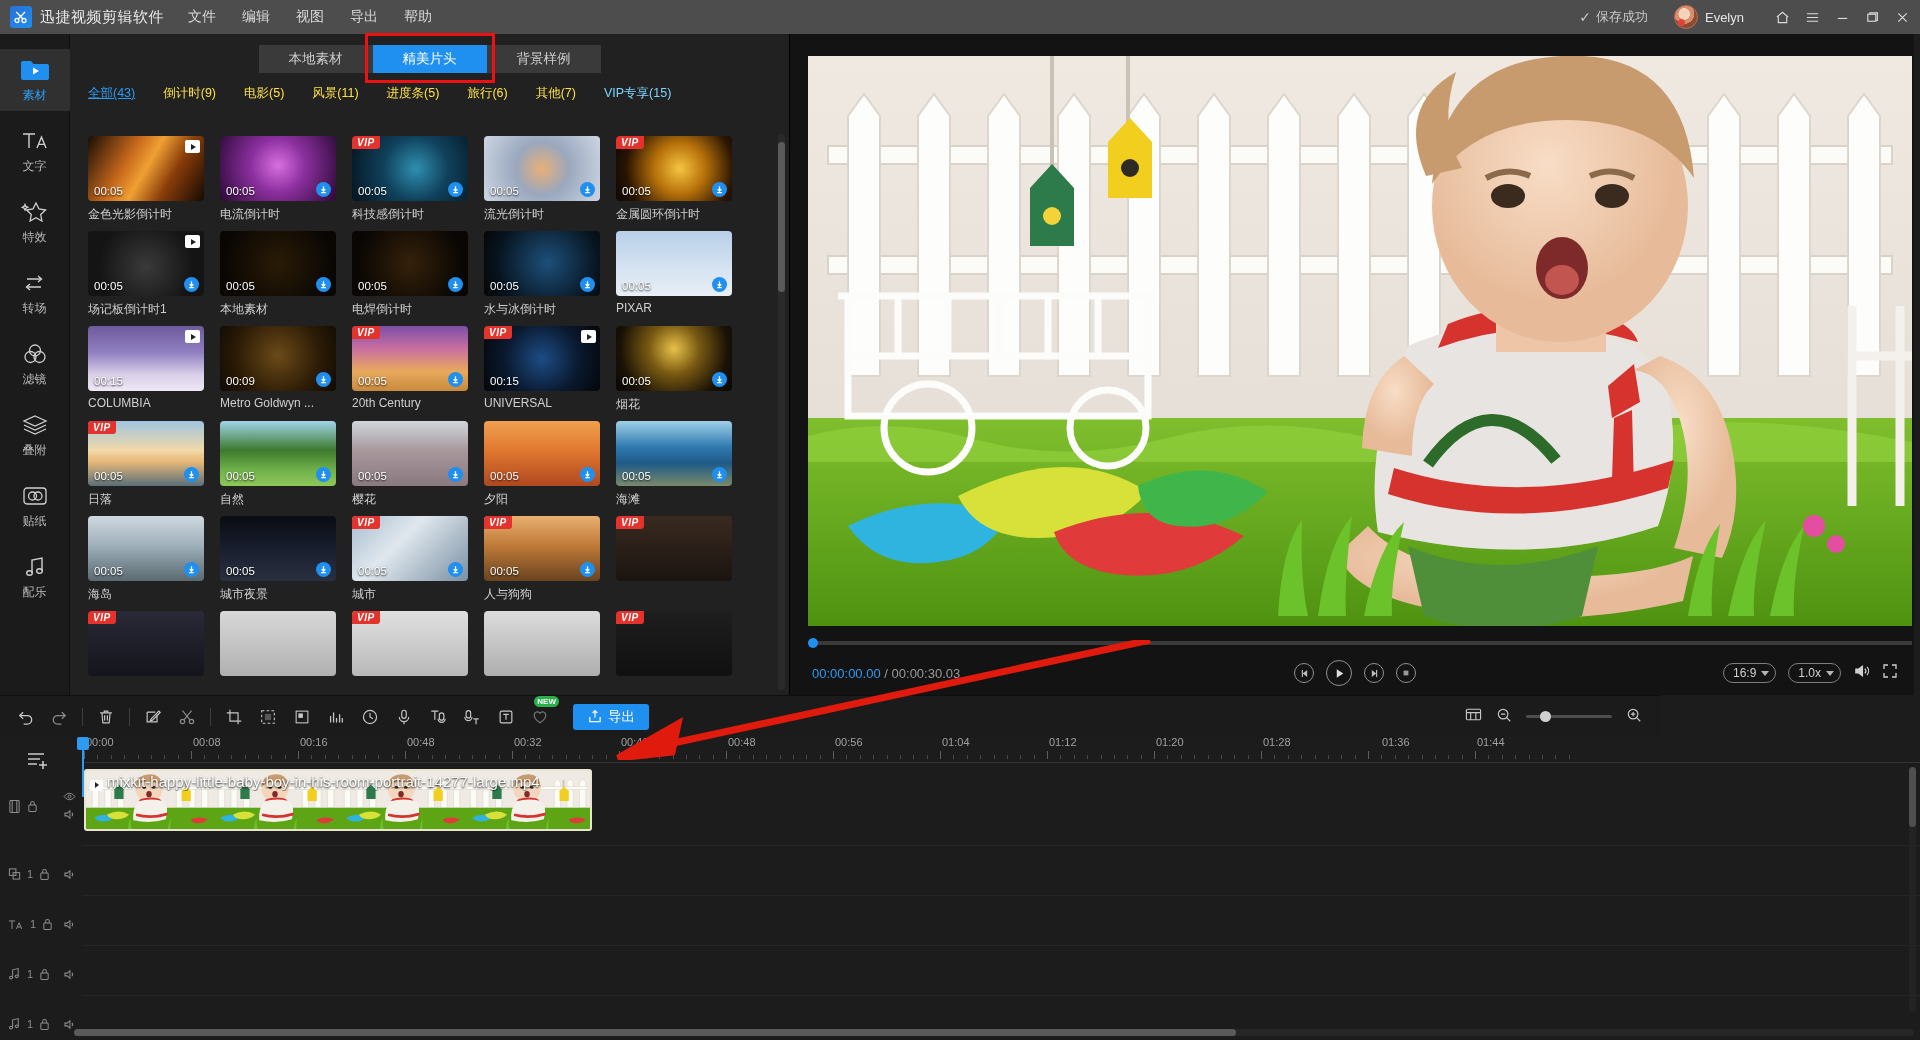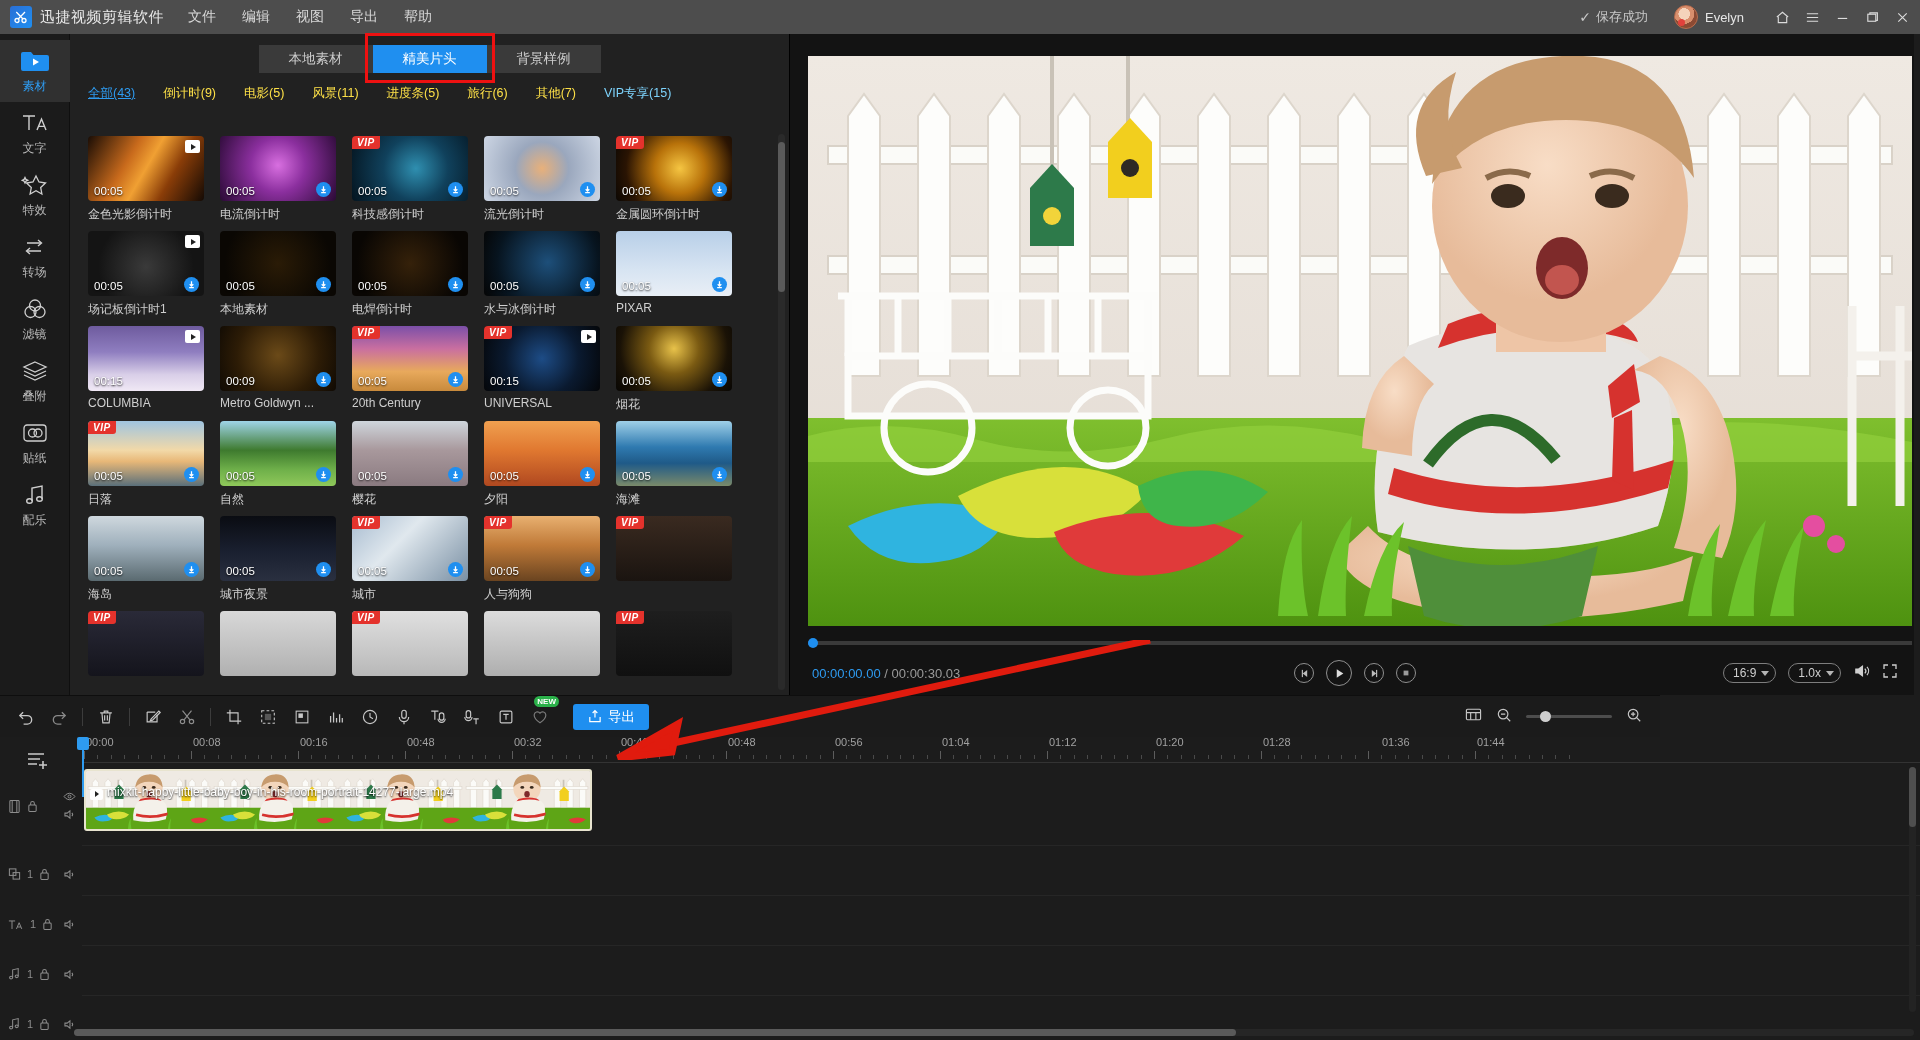--- a/index.html
+++ b/index.html
@@ -43,21 +43,21 @@
   .tb-icon svg { display:block; }
 
   
   .rail {
     position:absolute; left:0; top:34px; width:70px; height:661px;
     background:#1b1b1b; border-right:1px solid #0f0f0f;
     display:flex; flex-direction:column; align-items:center; padding-top:6px;
   }
   .rail-item {
     width:70px; height:62px; display:flex; flex-direction:column;
-    align-items:center; justify-content:center; cursor:default; gap:4px;
+    align-items:center; justify-content:center; cursor:default; gap:4px;margin-top:9px;
   }
   .rail-item.active { background:#303030; }
   .rail-item .r-ico { height:26px; display:flex; align-items:center; justify-content:center; }
   .rail-item .r-ico svg { display:block; }
   .rail-item .r-lbl { font-size:12px; color:#b9b9b9; }
   .rail-item.active .r-lbl { color:#2e9bf0; }
 
   
   .panel {
     position:absolute; left:70px; top:34px; width:720px; height:661px;
@@ -179,21 +179,21 @@
 
   .playhead { position:absolute; left:82px; top:0; width:2px; height:60px; background:#2e9bf0; z-index:8; }
   .playhead::before { content:""; position:absolute; left:-5px; top:0; width:12px; height:13px;
     background:#2e9bf0; border-radius:2px; }
 
   .clip {
     position:absolute; left:84px; top:32px; width:508px; height:62px;
     border:2px solid #e8e4cf; border-radius:3px; overflow:hidden; background:#2a2a2a;
   }
   .clip .clip-title {
-    position:absolute; left:4px; top:14px; right:4px; font-size:12px; color:#fff;
+    position:absolute; left:4px; top:2px; right:4px; font-size:15px; color:#fff;
     text-shadow:0 1px 2px rgba(0,0,0,.95); white-space:nowrap; overflow:hidden; z-index:3;
   }
   .clip .clip-title .pico { display:inline-flex; width:13px; height:11px; background:#fff; border-radius:2px;
     vertical-align:-1px; margin-right:4px; align-items:center; justify-content:center; }
   .clip .clip-title .pico::after{ content:""; width:0;height:0;border-left:4px solid #222;
     border-top:3px solid transparent;border-bottom:3px solid transparent; margin-left:1px; }
   .filmstrip { position:absolute; inset:0; display:flex; }
 
   .trk-row { position:absolute; left:82px; width:1838px; height:1px; background:#262626; }
 

